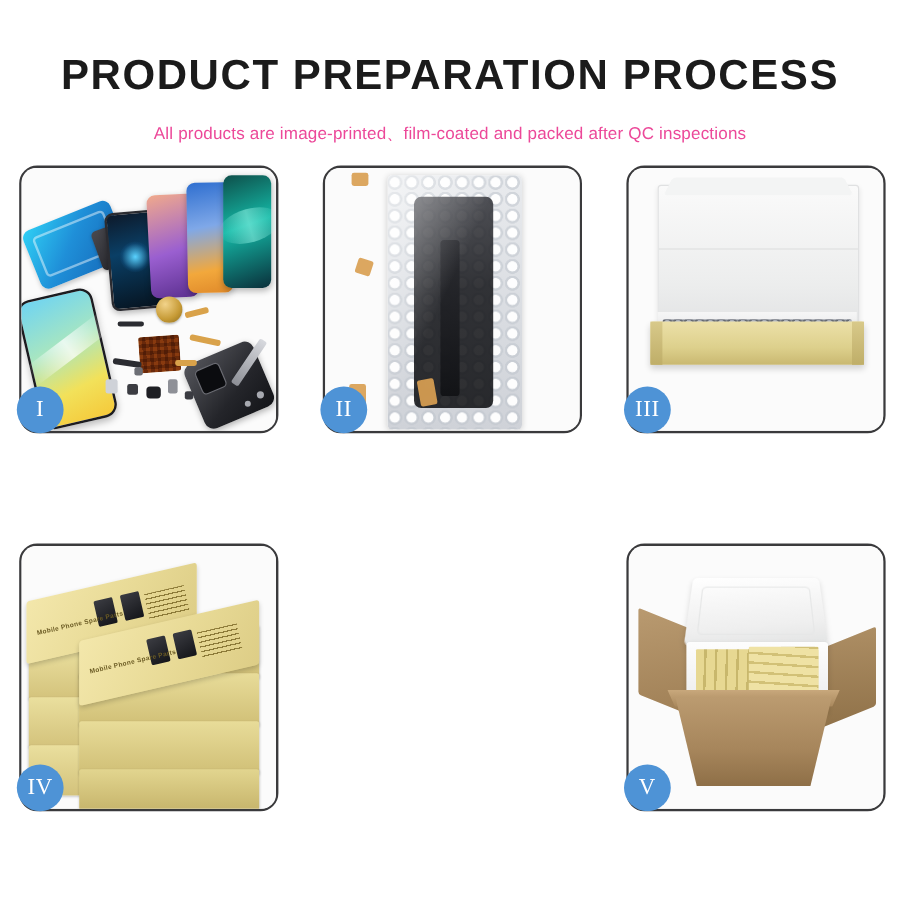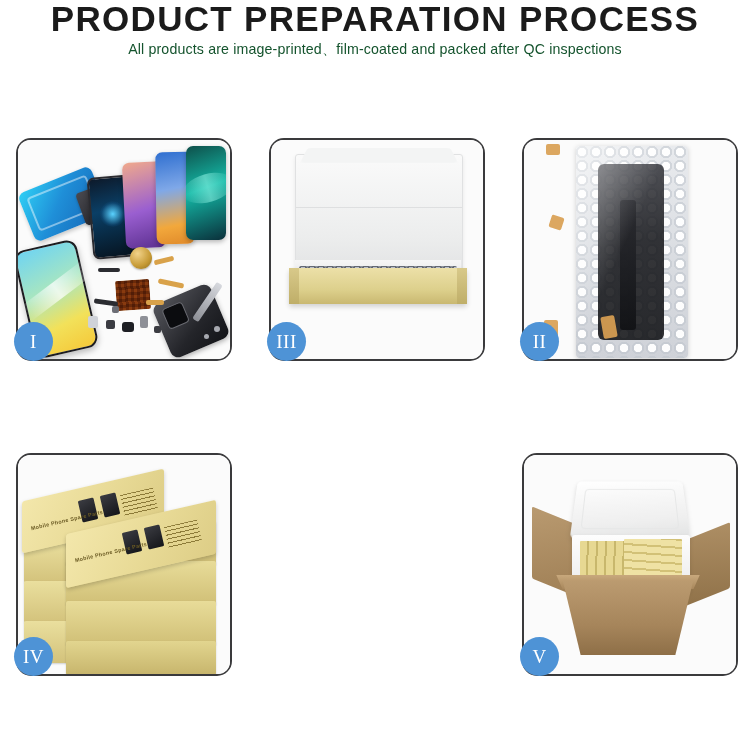--- a/index.html
+++ b/index.html
@@ -13,29 +13,30 @@
   .page{position:absolute;inset:0;}
 
   
   .header{position:absolute;left:0;top:0;width:750px;text-align:center;}
   .title{
     font-family:"Liberation Sans", sans-serif;
     font-size:35px;
     font-weight:700;
     letter-spacing:1.3px;
     color:#1b1b1b;
+    margin-top:44px;
     line-height:38px;
     white-space:nowrap;
   }
   .subtitle{
     font-family:"Liberation Sans", sans-serif;
     font-size:14.2px;
     font-weight:400;
-    color:#14532d;
-    margin-top:2px;
+    color:#ec4899;
+    margin-top:20px;
     letter-spacing:.15px;
     white-space:nowrap;
   }
 
   
   .grid{position:absolute;left:16px;top:138px;width:722px;}
   .row{display:flex;justify-content:space-between;}
   .row.r2{margin-top:92px;}
 
   .card{
@@ -329,46 +330,46 @@
           <div class="dot d4"></div>
           <div class="dot d5"></div>
           <div class="dot d6"></div>
           <div class="dot d7"></div>
           <div class="dot d8"></div>
         </div>
         <div class="badge">I</div>
       </div>
 
       <div class="card">
-        <div class="scene p3">
-          <div class="foam-lid"></div>
-          <div class="foam-inner"></div>
-          <div class="bubbles-in"></div>
-          <div class="tray"></div>
-          <div class="tray-wall-l"></div>
-          <div class="tray-wall-r"></div>
-        </div>
-        <div class="badge">III</div>
-      </div>
-
-      <div class="card">
         <div class="scene p2">
           <div class="bw">
             <div class="bw-screen"></div>
             <div class="bw-cable"></div>
             <div class="bw-sheen"></div>
           </div>
           <div class="tape t1"></div>
           <div class="tape t2"></div>
           <div class="tape t3"></div>
           <div class="tape t4"></div>
         </div>
         <div class="badge">II</div>
       </div>
 
+      <div class="card">
+        <div class="scene p3">
+          <div class="foam-lid"></div>
+          <div class="foam-inner"></div>
+          <div class="bubbles-in"></div>
+          <div class="tray"></div>
+          <div class="tray-wall-l"></div>
+          <div class="tray-wall-r"></div>
+        </div>
+        <div class="badge">III</div>
+      </div>
+
     </div>
 
     <div class="row r2">
 
       <div class="card">
         <div class="scene p4">
           <div class="stack">
             <div class="sbox sb-l lb1">
                 <div class="face"></div>
               </div>

